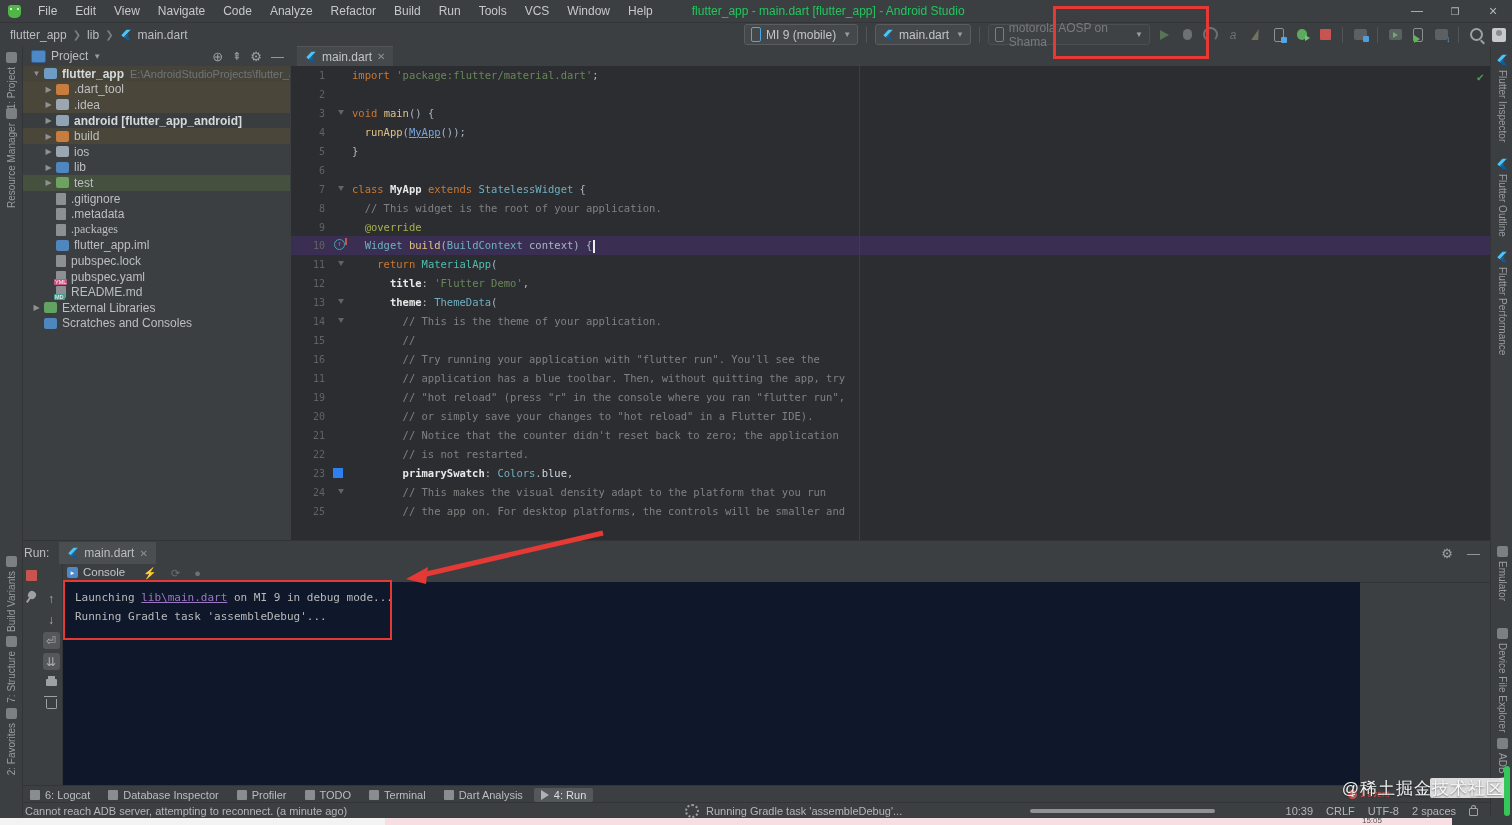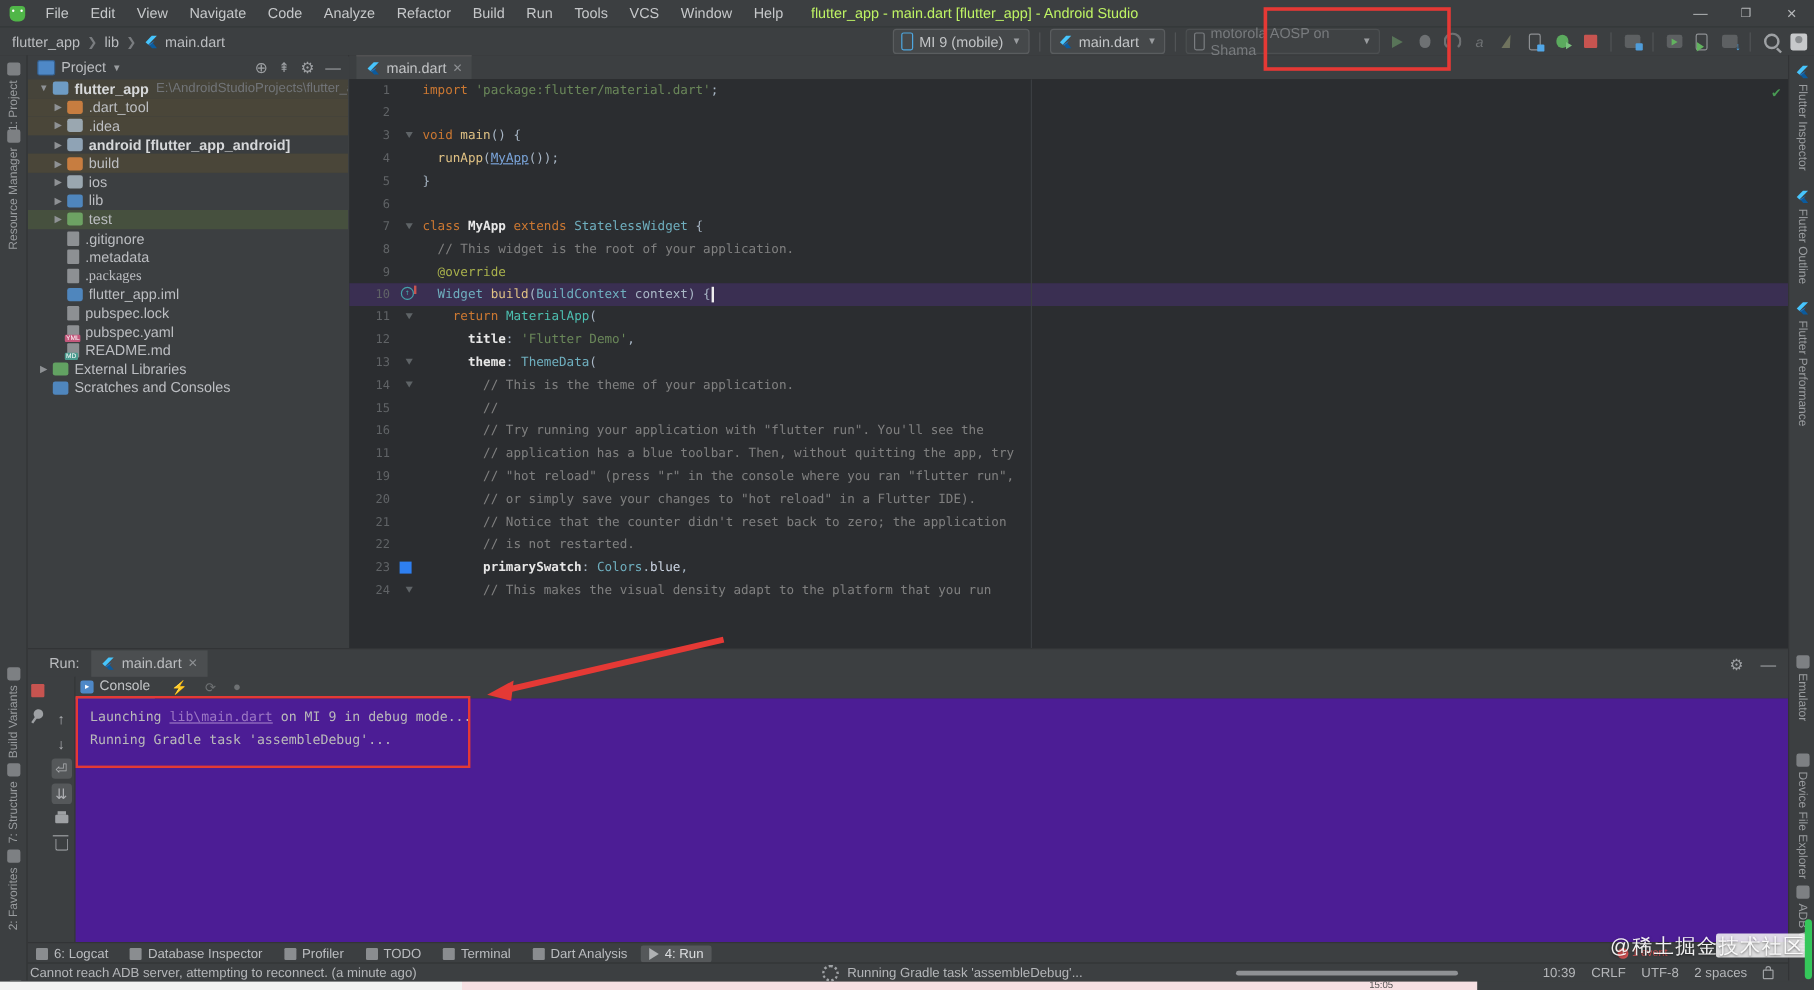--- a/index.html
+++ b/index.html
@@ -4,21 +4,21 @@
 <style>
   html,body{margin:0;padding:0}
   body{width:1512px;height:825px;position:relative;overflow:hidden;background:#3c3f41;
        font-family:"Liberation Sans",sans-serif;color:#bbbdc0;font-size:12px;-webkit-font-smoothing:antialiased}
   .abs{position:absolute}
   .mono{font-family:"DejaVu Sans Mono",monospace}
   
   #titlebar{left:0;top:0;width:1512px;height:22px;background:#3c3f41;border-bottom:1px solid #333537;
             display:flex;align-items:center;gap:2px}
   #titlebar .menu-item{padding:0 9px;font-size:12px;color:#c6c8ca;cursor:default}
-  #win-title{color:#bef264;margin-left:12px;font-size:12px}
+  #win-title{color:#22c55e;margin-left:28px;font-size:12px}
   .winbtns{position:absolute;right:0;top:0;height:22px;display:flex}
   .winbtn{width:38px;height:22px;display:flex;align-items:center;justify-content:center;color:#b6b8ba;font-size:12px}
   .android-logo{width:13px;height:13px;margin:0 6px 0 8px;border-radius:3px 3px 5px 5px;background:#50b648;position:relative}
   .android-logo:before{content:"";position:absolute;left:2px;top:3px;width:2px;height:2px;background:#fff;border-radius:50%}
   .android-logo:after{content:"";position:absolute;right:2px;top:3px;width:2px;height:2px;background:#fff;border-radius:50%}
   
   #toolbar{left:0;top:23px;width:1512px;height:23px;background:#3c3f41;border-bottom:1px solid #323436;display:flex;align-items:center}
   #breadcrumbs{display:flex;align-items:center;gap:6px;padding-left:10px;color:#bbbdc0;font-size:12px}
   .crumb-sep{color:#7a7d80;font-size:10px}
   .tb-right{position:absolute;right:4px;top:23px;height:23px;display:flex;align-items:center;gap:5px}
@@ -84,38 +84,38 @@
   .ovr{position:absolute;right:2px;top:3px;width:9px;height:9px;border-radius:50%;border:1.5px solid #45a0a8;color:#45a0a8;font-size:7px;line-height:9px;text-align:center}
   .ovr:after{content:"";position:absolute;right:-3px;top:-2px;width:2px;height:7px;background:#c75450}
   .swatch{position:absolute;right:4px;top:4px;width:10px;height:10px;background:#2e7ff0}
   .tok-pl{color:#a9b7c6}.tok-kw{color:#cc7832}.tok-st{color:#6a8759}.tok-cm{color:#808080}
   .tok-ty{color:#6fafbf}.tok-tl{color:#4dbfb0}.tok-ln{color:#7aa4d9;text-decoration:underline}
   .tok-cb{color:#e8e8e8;font-weight:bold}.tok-fn{color:#dfc184}.tok-an{color:#a9b14c}
   .tok-it{color:#cfd8e6;}
   .editor-check{position:absolute;right:6px;top:4px;color:#499c54;font-size:12px}
   
   #run-header{left:23px;top:540px;width:1467px;height:24px;background:#3c3f41;border-top:1px solid #323436;display:flex;align-items:center}
-  #run-header .rlabel{margin-left:18px;font-size:12px;color:#bbbdc0}
+  #run-header .rlabel{margin-left:1px;font-size:12px;color:#bbbdc0}
   .rtab{height:23px;display:flex;align-items:center;gap:5px;background:#4b4e50;padding:0 8px;margin-left:10px;font-size:12px}
   #run-hdr-btns{position:absolute;right:10px;display:flex;gap:14px;color:#9ea1a4;font-size:13px}
   #console-row{left:63px;top:564px;width:1427px;height:18px;background:#3c3f41;border-bottom:1px solid #323436;display:flex;align-items:center;gap:14px}
   .ctab{display:flex;align-items:center;gap:5px;font-size:11.5px;color:#c2c4c6;padding:0 4px;height:100%;border-bottom:2px solid #666a6c}
   .ctab .cico{width:11px;height:11px;background:#4e88c7;border-radius:2px;color:#fff;font-size:7px;text-align:center;line-height:11px}
   .dimico{color:#6e7173;font-size:11px}
   #run-leftcol{left:23px;top:564px;width:17px;height:253px;background:#3c3f41;display:flex;flex-direction:column;align-items:center;gap:10px;padding-top:6px;box-sizing:border-box}
   #run-iconcol{left:40px;top:564px;width:23px;height:253px;background:#3c3f41;border-right:1px solid #323436;display:flex;flex-direction:column;align-items:center;gap:4px;padding-top:26px;box-sizing:border-box}
   .vico{width:17px;height:17px;display:flex;align-items:center;justify-content:center;color:#aeb0b3;font-size:12px;border-radius:3px}
   .vico.sel{background:#55585a}
   .pin-ic{width:8px;height:8px;border-radius:50%;background:#9ea1a4;position:relative;transform:rotate(35deg)}
   .pin-ic:after{content:"";position:absolute;left:3px;top:7px;width:2px;height:6px;background:#9ea1a4}
   .print-ic{width:11px;height:7px;background:#9ea1a4;border-radius:1px;position:relative}
   .print-ic:before{content:"";position:absolute;left:2px;top:-3px;width:7px;height:3px;background:#9ea1a4}
   .trash-ic{width:9px;height:9px;border:1.5px solid #9ea1a4;border-top:none;border-radius:0 0 2px 2px;position:relative}
   .trash-ic:before{content:"";position:absolute;left:-3px;top:-3px;width:13px;height:1.5px;background:#9ea1a4}
-  #console{left:63px;top:582px;width:1427px;height:203px;background:#4c1d95}
+  #console{left:63px;top:582px;width:1297px;height:203px;background:#0f172a}
   .conline{font-family:"DejaVu Sans Mono",monospace;font-size:11px;line-height:19px;color:#bababa;padding-left:12px;white-space:pre}
   .conline .lk{color:#9b77c4;text-decoration:underline}
   
   #toolwin-bar{left:23px;top:785px;width:1467px;height:17px;background:#3c3f41;border-top:1px solid #323436;display:flex;align-items:center;gap:4px;font-size:11px;color:#bbbdc0}
   .twitem{display:flex;align-items:center;gap:5px;padding:1px 7px;border-radius:2px}
   .twitem.active{background:#55585a;color:#dcdee0}
   .twico{width:10px;height:10px;background:#8a8d90;border-radius:1px}
   .twico.play{width:0;height:0;background:none;border-left:8px solid #afb1b3;border-top:5px solid transparent;border-bottom:5px solid transparent;border-radius:0}
   #statusbar{left:0;top:802px;width:1512px;height:15px;background:#3c3f41;border-top:1px solid #323436;display:flex;align-items:center;font-size:11px;color:#b4b6b9}
   #statusbar .sleft{display:flex;align-items:center;gap:7px;padding-left:8px}
@@ -128,21 +128,21 @@
   .lock-ic:before{content:"";position:absolute;left:1px;top:-4px;width:3px;height:3px;border:1.5px solid #9ea1a4;border-bottom:none;border-radius:3px 3px 0 0}
   .bell-ic{width:9px;height:9px;border:1.5px solid #9ea1a4;border-radius:50% 50% 2px 2px}
   
   .redbox{position:absolute;border:3px solid #e53935;z-index:8;pointer-events:none}
   #arrow-svg{position:absolute;left:398px;top:523px;z-index:8;pointer-events:none}
   #watermark{position:absolute;right:8px;top:777px;z-index:9;font-size:17px;color:rgba(255,255,255,.93);
              text-shadow:0 1px 2px rgba(0,0,0,.5);letter-spacing:1px;white-space:nowrap}
   #wm-box{position:absolute;right:6px;top:778px;width:76px;height:20px;background:rgba(243,243,243,.88);border-radius:2px;z-index:8}
   #event-badge{position:absolute;left:1348px;top:789px;z-index:7;color:#d25252;font-size:9px;display:flex;gap:3px;align-items:center}
   #event-badge .ebdot{width:9px;height:9px;border-radius:50%;background:#d25252;color:#fff;font-size:7px;text-align:center;line-height:9px}
-  #page-edge{position:absolute;left:0;top:818px;width:1231px;height:7px;background:linear-gradient(90deg,#f3f3f3 0 385px,#f6dfe2 385px 100%)}
+  #page-edge{position:absolute;left:0;top:818px;width:1452px;height:7px;background:linear-gradient(90deg,#f3f3f3 0 385px,#f6dfe2 385px 100%)}
   #page-edge .ptime{position:absolute;right:70px;top:-2px;font-size:8px;color:#555}
   #green-scroll{position:absolute;left:1504px;top:766px;width:6px;height:50px;background:#35c75a;border-radius:3px;z-index:9}
   .flu{display:inline-block;width:12px;height:12px;flex:none}
 </style>
 </head>
 <body>
 
 <div id="titlebar" class="abs">
   <span class="android-logo"></span>
   <span id="menubar"><span class="menu-item">File</span><span class="menu-item">Edit</span><span class="menu-item">View</span><span class="menu-item">Navigate</span><span class="menu-item">Code</span><span class="menu-item">Analyze</span><span class="menu-item">Refactor</span><span class="menu-item">Build</span><span class="menu-item">Run</span><span class="menu-item">Tools</span><span class="menu-item">VCS</span><span class="menu-item">Window</span><span class="menu-item">Help</span></span>
@@ -430,20 +430,21 @@
       <div class="cline"><span class="lnum">14</span><span class="gico"><span class="fold"></span></span><span class="codetxt"><span class="tok-cm">        // This is the theme of your application.</span></span></div>
       <div class="cline"><span class="lnum">15</span><span class="gico"></span><span class="codetxt"><span class="tok-cm">        //</span></span></div>
       <div class="cline"><span class="lnum">16</span><span class="gico"></span><span class="codetxt"><span class="tok-cm">        // Try running your application with "flutter run". You'll see the</span></span></div>
       <div class="cline"><span class="lnum">11</span><span class="gico"></span><span class="codetxt"><span class="tok-cm">        // application has a blue toolbar. Then, without quitting the app, try</span></span></div>
       <div class="cline"><span class="lnum">19</span><span class="gico"></span><span class="codetxt"><span class="tok-cm">        // "hot reload" (press "r" in the console where you ran "flutter run",</span></span></div>
       <div class="cline"><span class="lnum">20</span><span class="gico"></span><span class="codetxt"><span class="tok-cm">        // or simply save your changes to "hot reload" in a Flutter IDE).</span></span></div>
       <div class="cline"><span class="lnum">21</span><span class="gico"></span><span class="codetxt"><span class="tok-cm">        // Notice that the counter didn't reset back to zero; the application</span></span></div>
       <div class="cline"><span class="lnum">22</span><span class="gico"></span><span class="codetxt"><span class="tok-cm">        // is not restarted.</span></span></div>
       <div class="cline"><span class="lnum">23</span><span class="gico"><span class="swatch" style="background: rgb(46, 127, 240);"></span></span><span class="codetxt"><span class="tok-pl">        </span><span class="tok-cb">primarySwatch</span><span class="tok-pl">: </span><span class="tok-ty">Colors</span><span class="tok-pl">.</span><span class="tok-it">blue</span><span class="tok-pl">,</span></span></div>
       <div class="cline"><span class="lnum">24</span><span class="gico"><span class="fold"></span></span><span class="codetxt"><span class="tok-cm">        // This makes the visual density adapt to the platform that you run</span></span></div>
+      <div class="cline"><span class="lnum">25</span><span class="gico"></span><span class="codetxt"><span class="tok-cm">        // the app on. For desktop platforms, the controls will be smaller and</span></span></div>
     </div>
   <span class="editor-check">✔</span>
 </div>
 
 <div id="run-header" class="abs">
   <span class="rlabel">Run:</span>
   <span class="rtab">
     <span class="flu"><svg viewBox="0 0 14 14" width="12" height="12">
           <polygon points="1.5,7.2 7.5,1 12.5,1 4.2,9.6" fill="#47c5fd"></polygon>
           <polygon points="7.9,13 12.6,13 8.6,8 5.6,10.6" fill="#0b5b9e"></polygon>

